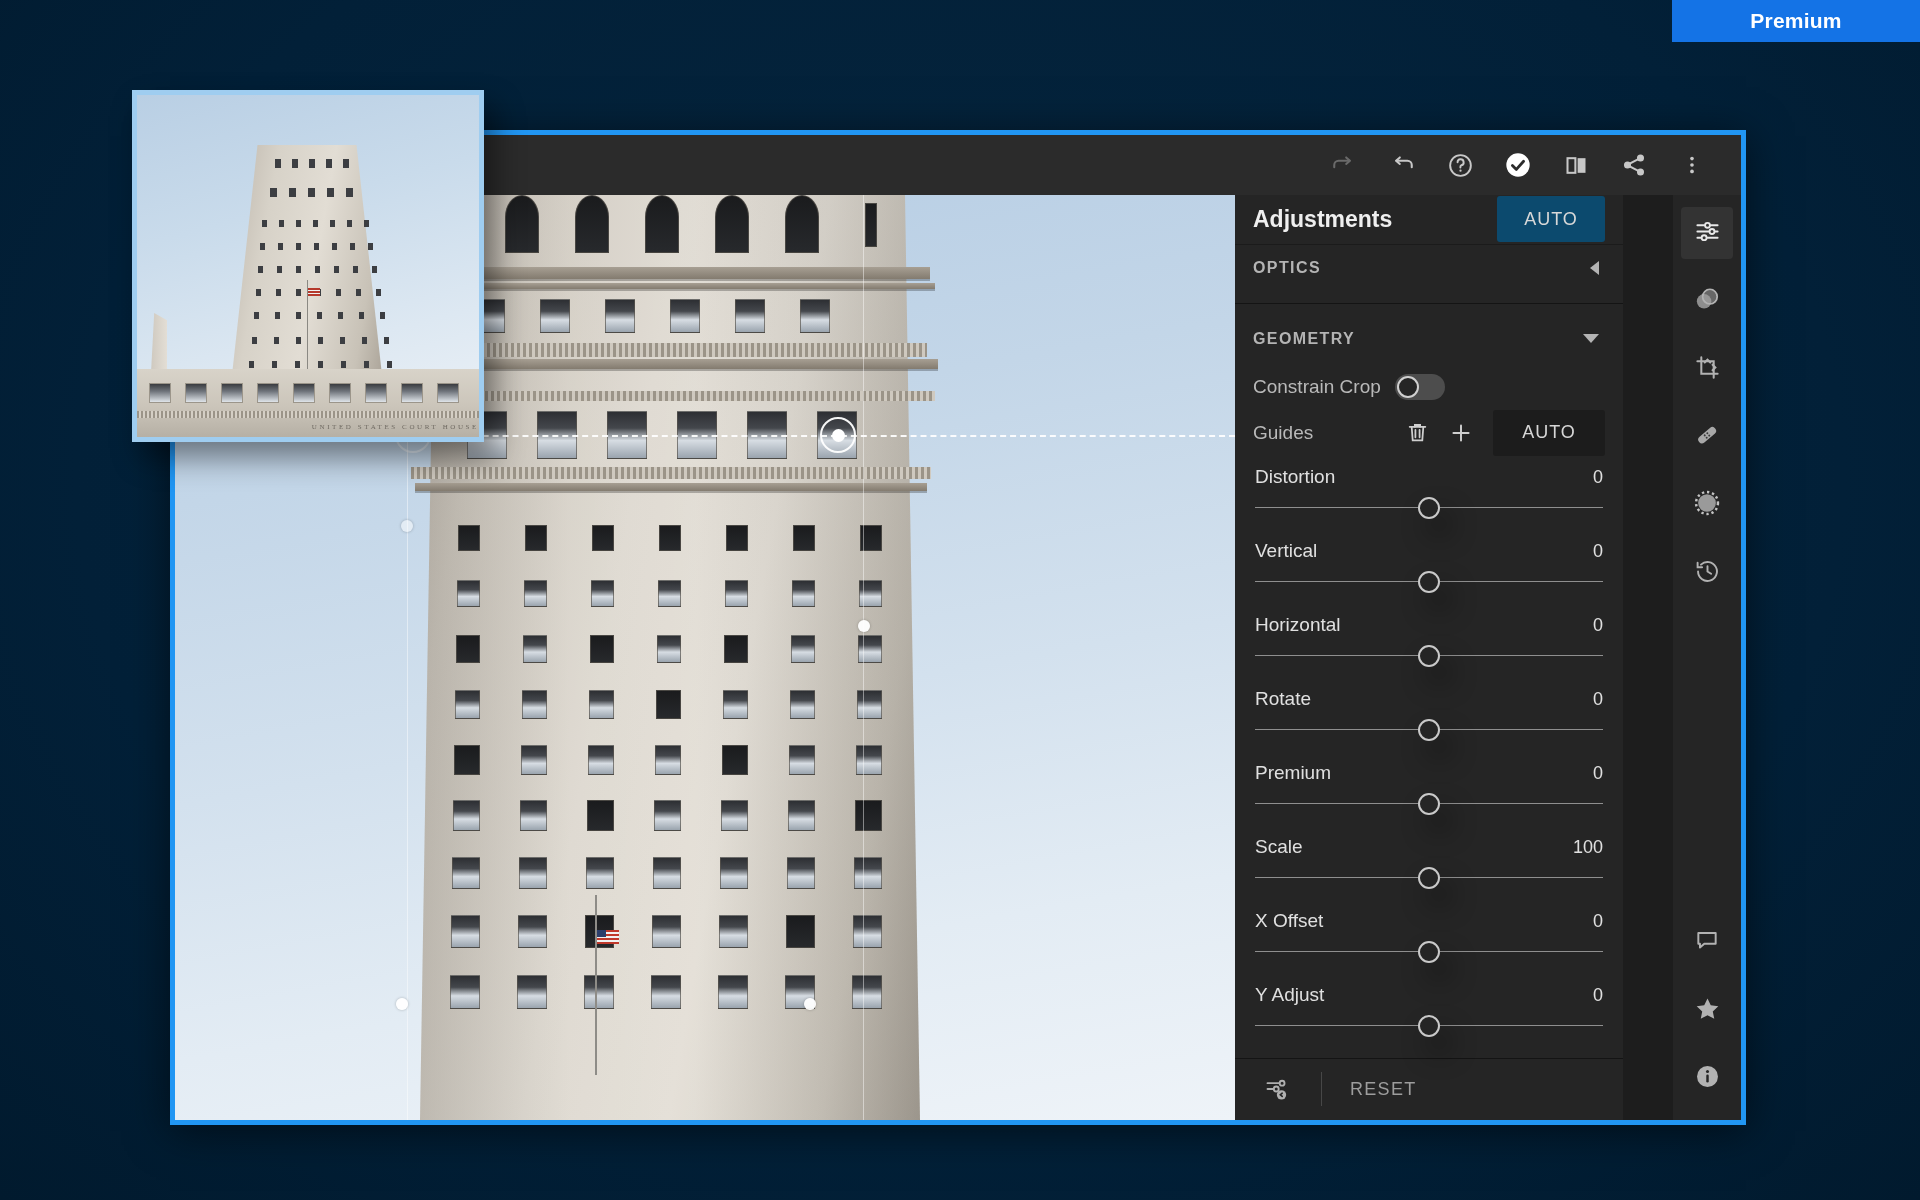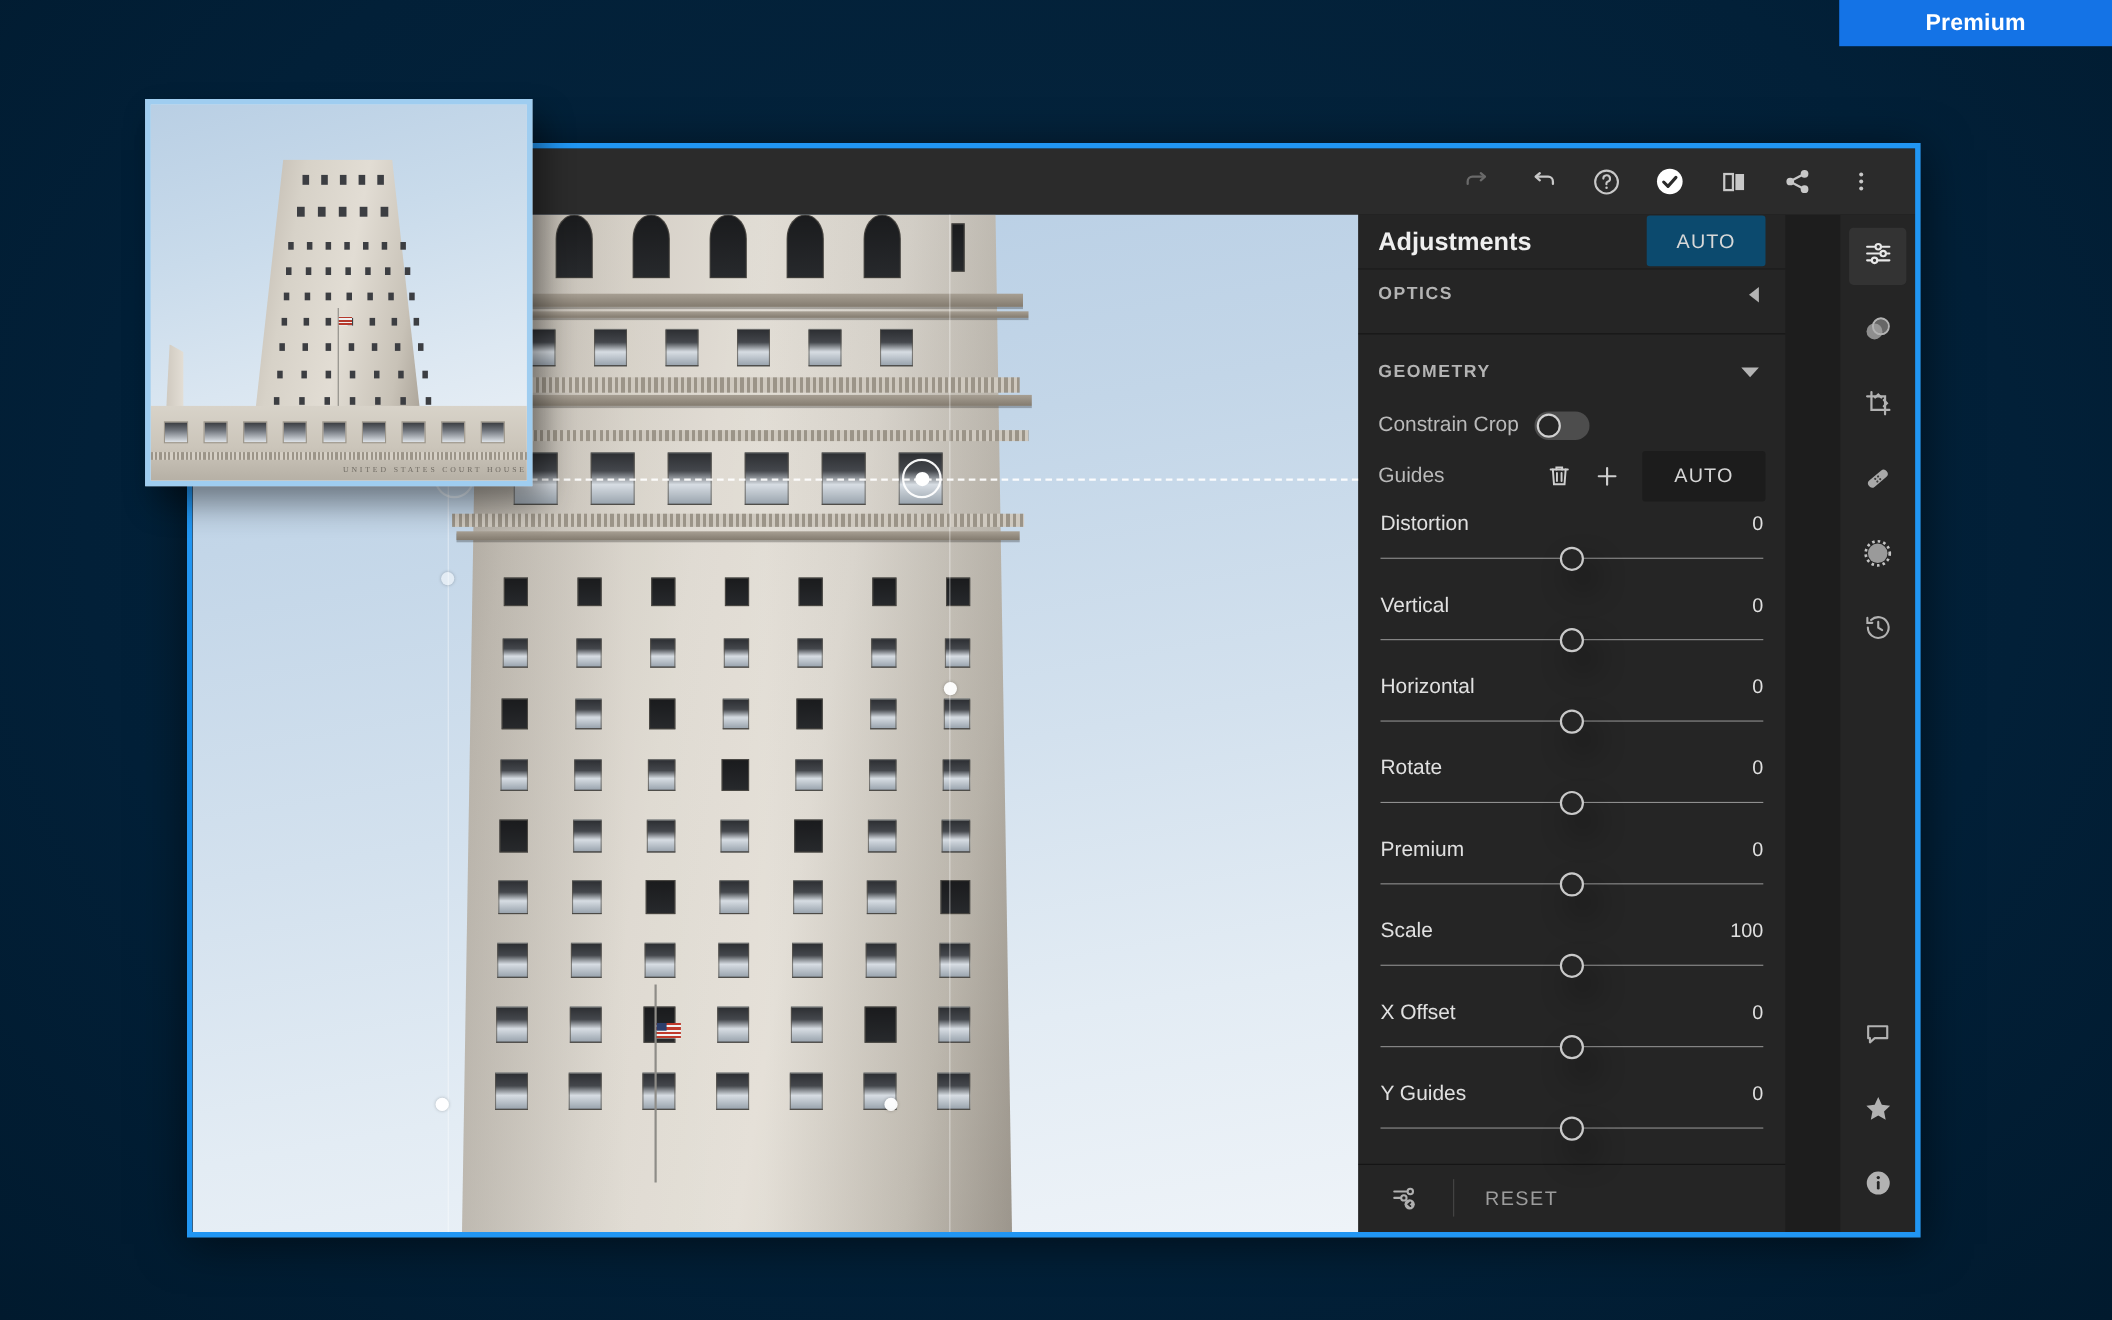--- a/index.html
+++ b/index.html
@@ -534,21 +534,21 @@
             <span class="slider-value">0</span>
           </div>
           <div class="slider-track">
             <span class="line"></span>
               <span class="thumb" style="left:50%"></span>
           </div>
         </div>
 
         <div class="slider-row">
           <div class="slider-top">
-            <span class="slider-label">Y Guides</span>
+            <span class="slider-label">Y Adjust</span>
             <span class="slider-value">0</span>
           </div>
           <div class="slider-track">
             <span class="line"></span>
               <span class="thumb" style="left:50%"></span>
           </div>
         </div>
       </div>
 
       <div class="panel-foot">

